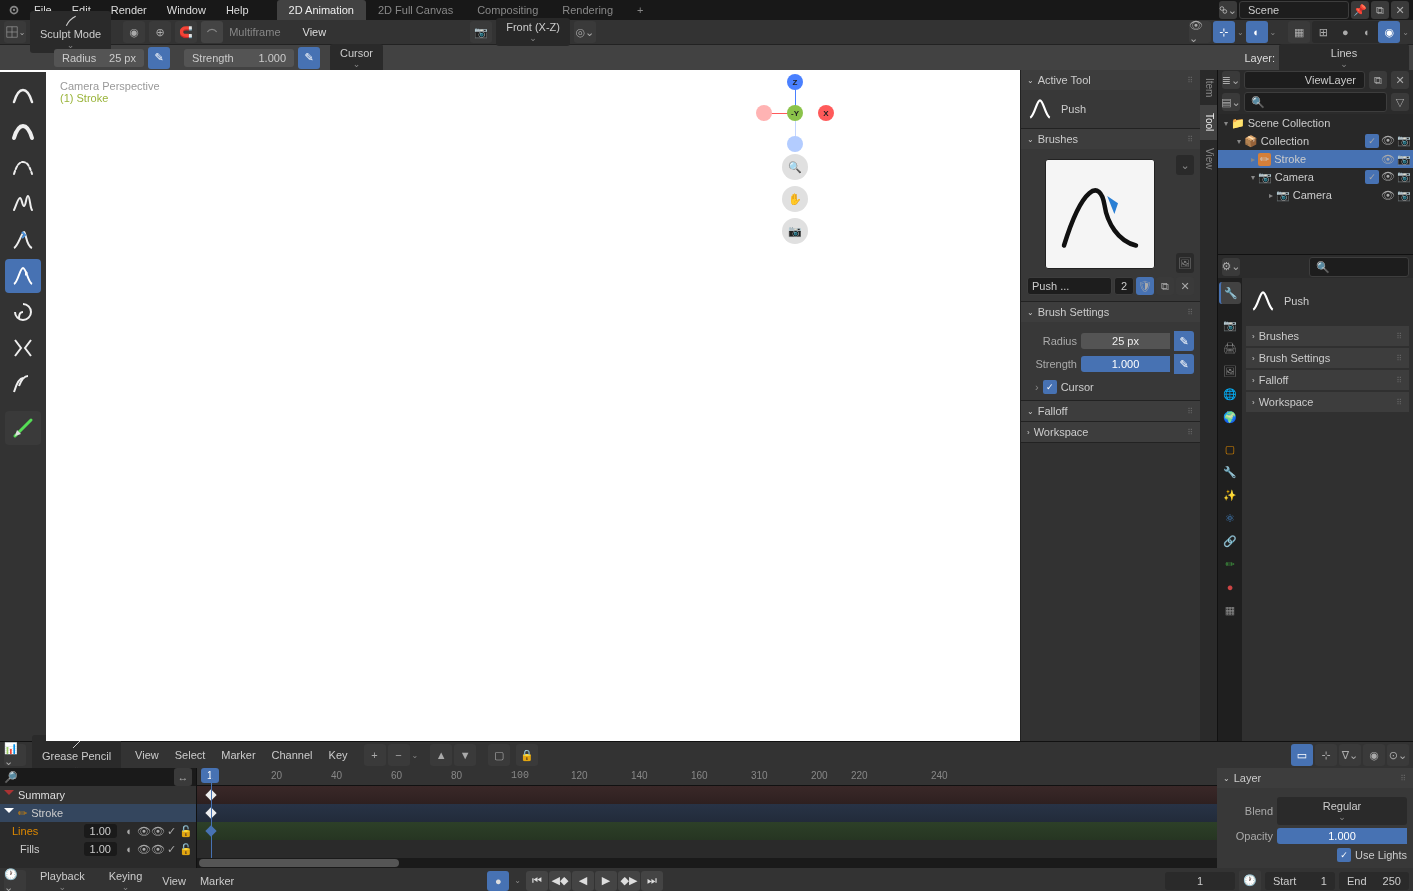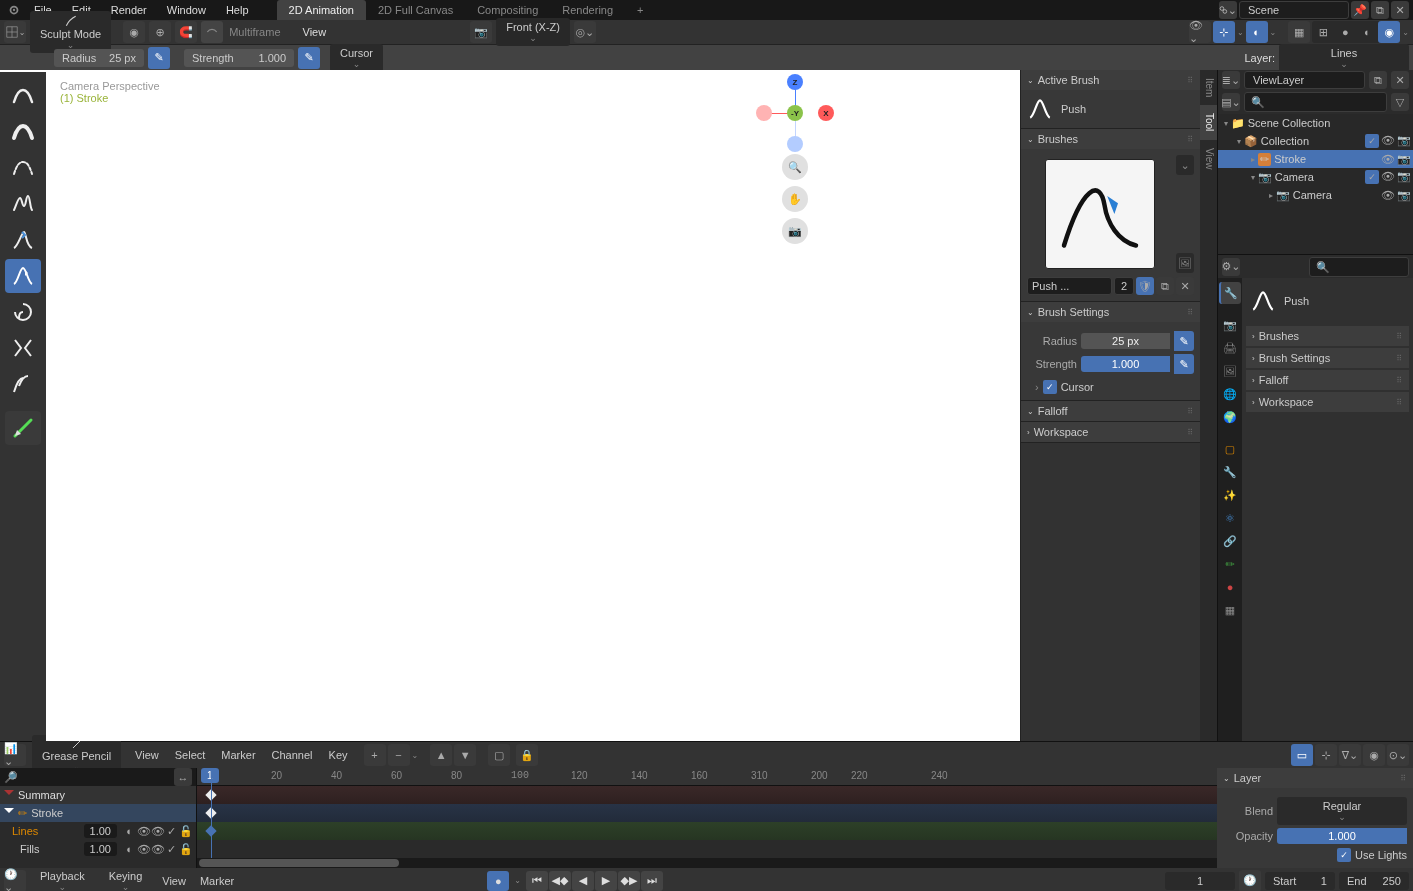--- a/index.html
+++ b/index.html
@@ -309,21 +309,21 @@
       <div class="round-btn">🔍</div>
       <div class="round-btn">✋</div>
       <div class="round-btn">📷</div>
     </div>
   </div>
 
   <div id="nprops">
     <div class="panel">
       <div class="panel-hd">
           <span class="chev">⌄</span>
-          <span>Active Brush</span>
+          <span>Active Tool</span>
           <span class="grip">⠿</span>
         </div>
       <div class="panel-body row" style="gap:8px;">
         <svg width="26" height="26" viewBox="0 0 24 24">
             <path d="M3 20c4-2 6-16 9-16s5 14 9 16" stroke="#fff" fill="none" stroke-width="2"></path>
           </svg>
         <span>Push</span>
       </div>
     </div>
     <div class="panel">
@@ -400,21 +400,21 @@
 
   <div id="ntabs">
     <div class="ntab">Item</div>
     <div class="ntab active">Tool</div>
     <div class="ntab">View</div>
   </div>
 
   <div id="rightdock">
     <div class="dock-hd">
       <div class="small-btn">≣⌄</div>
-      <div class="field" style="flex:1;">
+      <div class="field" style="flex:1;justify-content:flex-end;">
           <span>ViewLayer</span>
         </div>
       <div class="small-btn">⧉</div>
       <div class="small-btn">✕</div>
     </div>
     <div style="height:24px;background:#2b2b2b;display:flex;align-items:center;padding:0 4px;gap:4px;">
       <div class="small-btn">▤⌄</div>
       <input class="search-inp" style="flex: 1 1 0%;" placeholder="🔍">
       <div class="small-btn">▽</div>
     </div>

